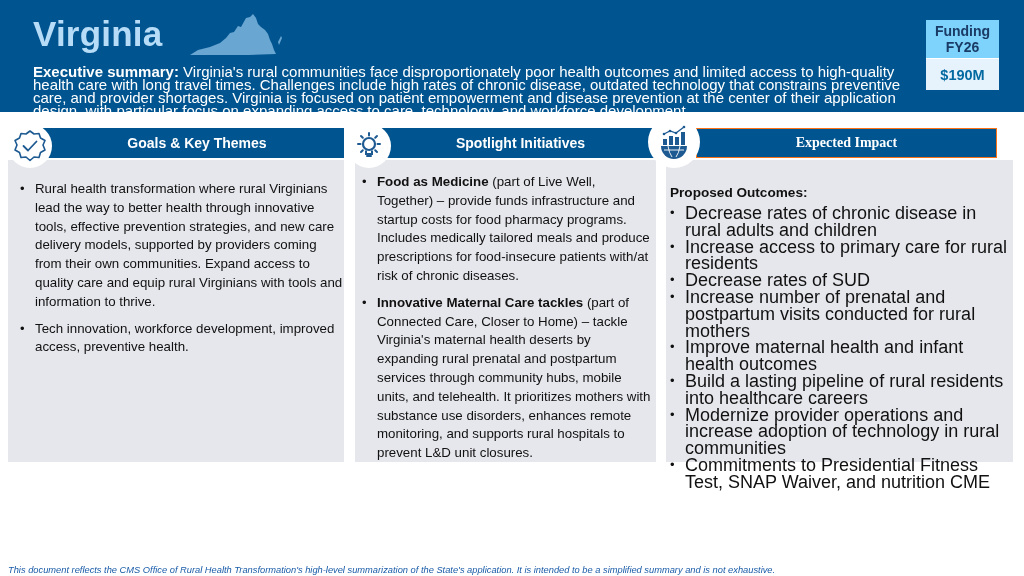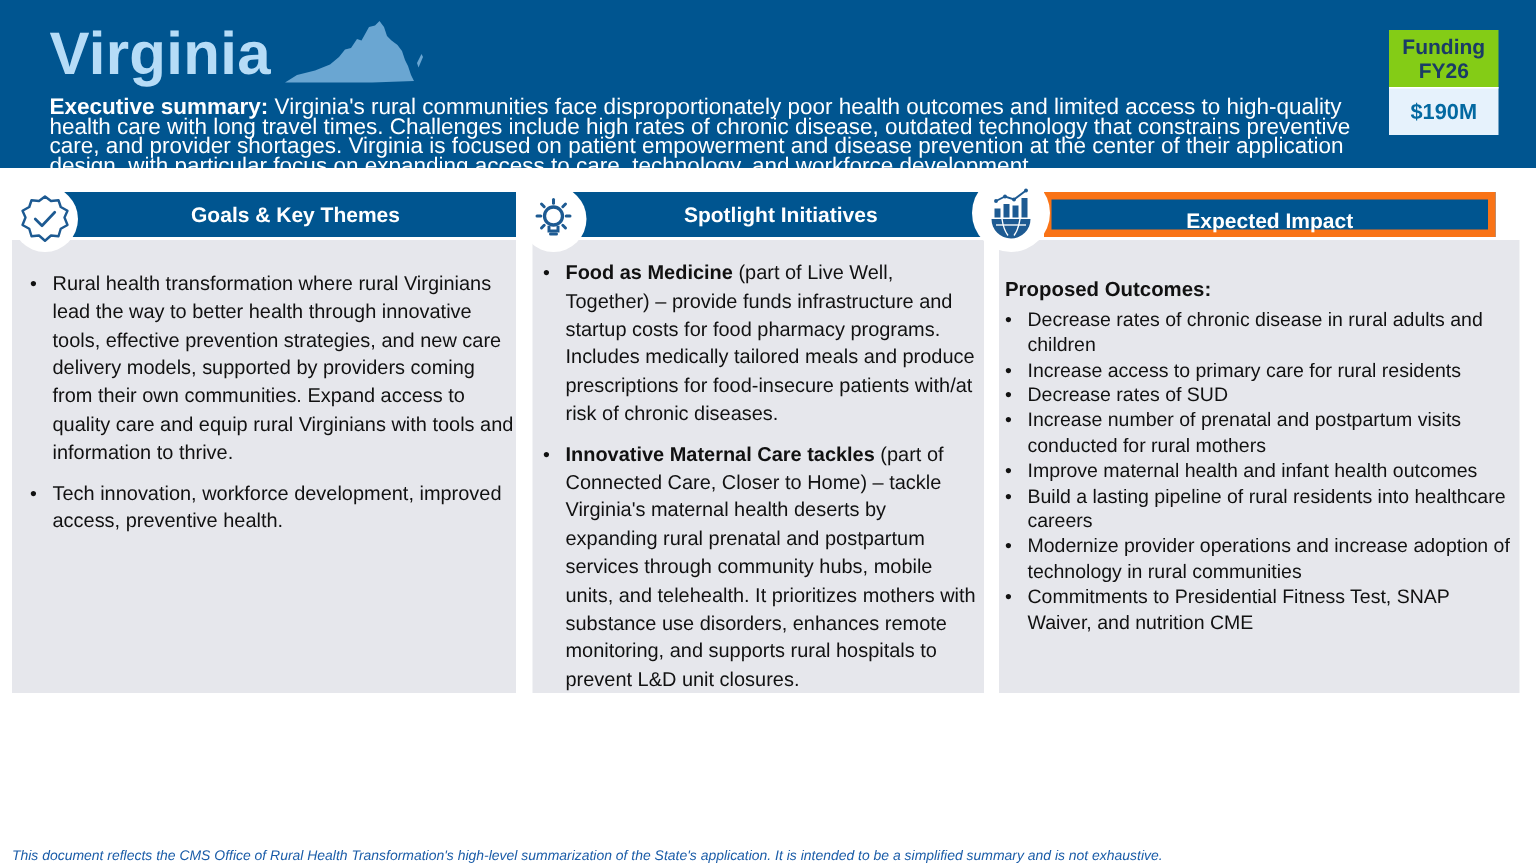--- a/index.html
+++ b/index.html
@@ -1,26 +1,26 @@
 <!DOCTYPE html>
 <html><head>
 <meta charset="utf-8">
 <style>
   * { box-sizing: border-box; margin: 0; padding: 0; }
   html, body { width: 1024px; height: 576px; overflow: hidden; background: #ffffff; }
   body { font-family: "Liberation Sans", "DejaVu Sans", sans-serif; color: #111; position: relative; }
 
   .header { position: absolute; left: 0; top: 0; width: 1024px; height: 112px; background: #005590; }
-  .title { position: absolute; left: 33px; top: 14px; font-size: 40px; font-weight: bold; color: #b6dcf7; letter-spacing: 0.2px; }
+  .title { position: absolute; left: 33px; top: 14px; font-size: 35px; font-weight: bold; color: #b6dcf7; letter-spacing: 0.2px; }
   .state-map { position: absolute; left: 188px; top: 12px; width: 96px; height: 44px; }
   .summary { position: absolute; left: 33px; top: 65px; width: 890px; font-size: 15px; line-height: 13px; color: #ffffff; }
   .summary b { font-weight: bold; }
 
   .funding { position: absolute; left: 926px; top: 20px; width: 73px; height: 70px; }
-  .funding-top { height: 38px; background: #84cc16; color: #1a3b66; font-weight: bold; font-size: 14px; line-height: 16px; text-align: center; padding-top: 3px; }
+  .funding-top { height: 38px; background: #7dd3fc; color: #1a3b66; font-weight: bold; font-size: 14px; line-height: 16px; text-align: center; padding-top: 3px; }
   .funding-bottom { height: 32px; background: #e6f2fc; color: #0369a1; font-weight: bold; font-size: 14.5px; line-height: 32px; text-align: center; border-top: 1.5px solid #ffffff; }
 
   .panel { position: absolute; top: 128px; height: 334px; }
   .panel-head { position: absolute; top: 0; height: 30px; background: #005590; color: #ffffff; font-weight: bold; font-size: 14px; line-height: 30px; text-align: center; }
   .panel-body { position: absolute; top: 32px; bottom: 0; background: #e6e7ec; }
   .icon-circle { position: absolute; top: -4px; width: 44px; height: 44px; border-radius: 50%; background: #ffffff; display: flex; align-items: center; justify-content: center; }
 
   ul.bullets { list-style: none; }
   ul.bullets li { position: relative; padding-left: 15px; font-size: 13.3px; line-height: 18.8px; color: #111; }
   ul.bullets li::before { content: "\2022"; position: absolute; left: 0; top: 0; font-size: 13px; }
@@ -31,24 +31,24 @@
   .p1 .icon-circle { left: 0; }
   .p1 ul.bullets li { margin-bottom: 8px; }
 
   .p2 { left: 355px; width: 301px; }
   .p2 .panel-head { left: 20px; right: 0; padding-left: 10px; }
   .p2 .panel-body { left: 0; right: 0; padding: 13px 4px 0 7px; }
   .p2 .icon-circle { left: -8px; }
   .p2 ul.bullets li { margin-bottom: 8px; }
 
   .p3 { left: 666px; width: 347px; }
-  .p3 .panel-head { left: 30px; right: 16px; border: 5px solid #f97316; padding-left: 0; line-height: 28px; }
+  .p3 .panel-head { left: 30px; right: 16px; border: 1px solid #f97316; padding-left: 0; line-height: 28px; font-family: Liberation Serif, serif; }
   .p3 .panel-body { left: 0; right: 0; padding: 24px 4px 0 4px; }
   .p3 .icon-circle { left: -18px; top: -12px; width: 52px; height: 52px; }
-  .p3 ul.bullets li { font-size: 13px; line-height: 16.8px; margin-bottom: 0; }
+  .p3 ul.bullets li { font-size: 18px; line-height: 16.8px; margin-bottom: 0; }
   .section-label { font-weight: bold; font-size: 13.6px; line-height: 18px; margin-bottom: 3px; }
   .section-label.second { margin-top: 8px; }
 
   .footer { position: absolute; left: 8px; top: 553px; font-size: 9.3px; font-style: italic; color: #1a5ca8; margin-top: 12px; }
 </style>
 </head>
 <body>
 
 <div class="header">
   <div class="title">Virginia</div>

